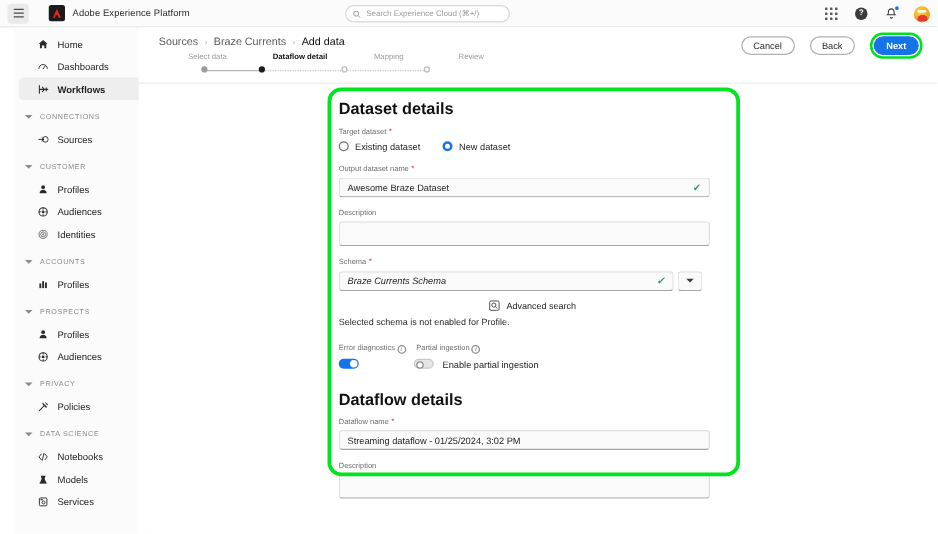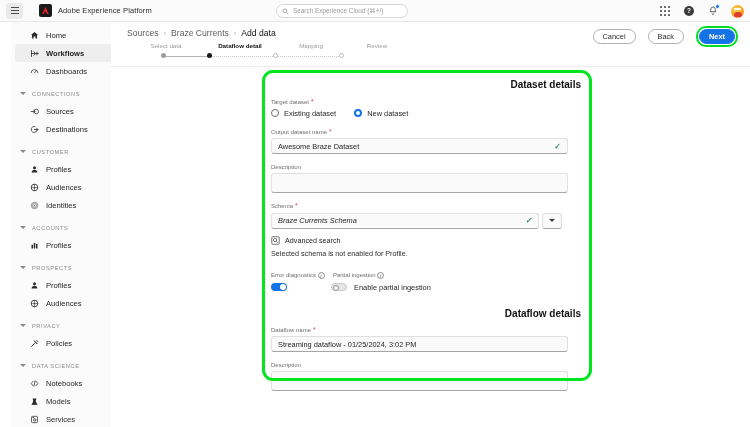--- a/index.html
+++ b/index.html
@@ -113,21 +113,21 @@
 
   
   .panel-hl {
     position:absolute; left: 151px; top: 48px; width: 330px; height: 311px;
     border: 3px solid #00e51e; border-radius: 11px;
     pointer-events:none; z-index: 5;
   }
   .form {
     position:absolute; left: 160px; top: 57px; width: 310px;
   }
-  .sec-title { font-size: 10px; font-weight: 700; color:#111; margin-bottom: 9px; text-align: right; }
+  .sec-title { font-size: 13px; font-weight: 700; color:#111; margin-bottom: 9px; }
   .flabel { font-size: 6px; color:#6e6e6e; margin-bottom: 3px; display:flex; align-items:center; gap:2px; }
   .req { color:#d7373f; font-size: 6.5px; line-height: 1; }
   .field {
     width: 297px; height: 16px; background:#fafafa;
     border: 1px solid #e0e0e0; border-bottom-color:#a6a6a6; border-radius: 3px;
     display:flex; align-items:center; padding: 0 6px; cursor:text;
   }
   .field .val { font-size: 7.4px; color:#1f1f1f; flex:1; white-space:nowrap; overflow:hidden; }
   .field.tall { height: 20px; }
   .check { color:#268e6c; font-size: 8px; font-weight:700; margin-left:4px; }
@@ -140,21 +140,21 @@
   }
   .caret { width:0;height:0;border-left:3px solid transparent;border-right:3px solid transparent;border-top:3.4px solid #3a3a3a; }
 
   .radio-row { display:flex; align-items:center; gap: 5px; margin-bottom: 11px; }
   .radio { width: 8px; height: 8px; border-radius:50%; border: 1px solid #6e6e6e; background:#fff;
            cursor:pointer; flex:0 0 8px; position:relative; }
   .radio.on { border: 2.6px solid #1473e6; background:#fff; }
   .radio-lb { font-size: 7.4px; color:#1f1f1f; cursor:pointer; }
   .gap { width: 8px; }
 
-  .advsearch { display:flex; align-items:center; gap:5px; margin-top: 7px; cursor:pointer; }
+  .advsearch { display:flex; align-items:center; gap:5px; margin-top: 7px; cursor:pointer;justify-content:center; }
   .advsearch .lb { font-size: 7.2px; color:#1f1f1f; }
   .notice { font-size: 7.2px; color:#2b2b2b; margin-top: 4px; }
 
   .toggle-heads { display:flex; margin-top: 14px; }
   .toggle-heads .th { font-size: 6px; color:#6e6e6e; display:flex; align-items:center; gap:1.5px; }
   .info-i { width: 7px; height:7px; border-radius:50%; border:.8px solid #8d8d8d; color:#6e6e6e;
             font-size:5.2px; line-height:6px; text-align:center; font-style:italic; cursor:pointer; font-family:"Liberation Serif", serif;}
   .toggle-row { display:flex; align-items:center; margin-top: 4px; }
   .sw { width: 16px; height: 8px; border-radius: 5px; position:relative; cursor:pointer; flex:0 0 16px; }
   .sw.on { background:#1473e6; }
@@ -220,64 +220,55 @@
 
   <div class="nav-item">
     <span class="ico">
       <svg width="9" height="9" viewBox="0 0 12 12">
           <path d="M6 1.4 1.3 5.3h1.3V10h2.1V7.2h2.6V10h2.1V5.3h1.3z" fill="#2b2b2b"></path>
         </svg>
     </span>
     <span>Home</span>
   </div>
 
+  <div class="nav-item">
+    <span class="ico">
+      <svg width="9" height="9" viewBox="0 0 12 12">
+        <path d="M1.5 8a4.5 4.5 0 0 1 9 0" fill="none" stroke="#2b2b2b" stroke-width="1"></path>
+        <line x1="6" y1="8" x2="8.2" y2="5" stroke="#2b2b2b" stroke-width="1" stroke-linecap="round"></line>
+      </svg>
+    </span>
+    <span>Dashboards</span>
+  </div>
+
   <div class="nav-item active">
     <span class="ico">
       <svg width="9" height="9" viewBox="0 0 12 12">
         <path d="M2 2v8M2 6h4.5M5.2 3.6 7.4 6 5.2 8.4" fill="none" stroke="#2b2b2b" stroke-width="1.1" stroke-linecap="round"></path>
         <path d="M9.3 4.2v3.6M7.6 6h3.4" stroke="#2b2b2b" stroke-width="1.1" stroke-linecap="round"></path>
       </svg>
     </span>
     <span>Workflows</span>
-  </div>
-
-  <div class="nav-item">
-    <span class="ico">
-      <svg width="9" height="9" viewBox="0 0 12 12">
-        <path d="M1.5 8a4.5 4.5 0 0 1 9 0" fill="none" stroke="#2b2b2b" stroke-width="1"></path>
-        <line x1="6" y1="8" x2="8.2" y2="5" stroke="#2b2b2b" stroke-width="1" stroke-linecap="round"></line>
-      </svg>
-    </span>
-    <span>Dashboards</span>
   </div>
 
   <div class="nav-group">
     <span class="chev"></span>
     <span>CONNECTIONS</span>
   </div>
 
   <div class="nav-item">
     <span class="ico">
       <svg width="9" height="9" viewBox="0 0 12 12">
         <circle cx="8.4" cy="6" r="3" fill="none" stroke="#2b2b2b" stroke-width="1"></circle>
         <path d="M1.4 6h5.2M4.8 4.2 6.8 6 4.8 7.8" fill="none" stroke="#2b2b2b" stroke-width="1" stroke-linecap="round"></path>
       </svg>
     </span>
     <span>Sources</span>
   </div>
 
-  <div class="nav-item">
-    <span class="ico">
-      <svg width="9" height="9" viewBox="0 0 12 12">
-        <path d="M7 2.2A4 4 0 1 0 9.6 6" fill="none" stroke="#2b2b2b" stroke-width="1"></path>
-        <path d="M5.6 6h5M8.8 4.2 10.6 6 8.8 7.8" fill="none" stroke="#2b2b2b" stroke-width="1" stroke-linecap="round"></path>
-      </svg>
-    </span>
-    <span>Destinations</span>
-  </div>
 
   <div class="nav-group">
     <span class="chev"></span>
     <span>CUSTOMER</span>
   </div>
 
   <div class="nav-item">
     <span class="ico">
       <svg width="9" height="9" viewBox="0 0 12 12">
           <circle cx="6" cy="3.6" r="2" fill="#2b2b2b"></circle>

